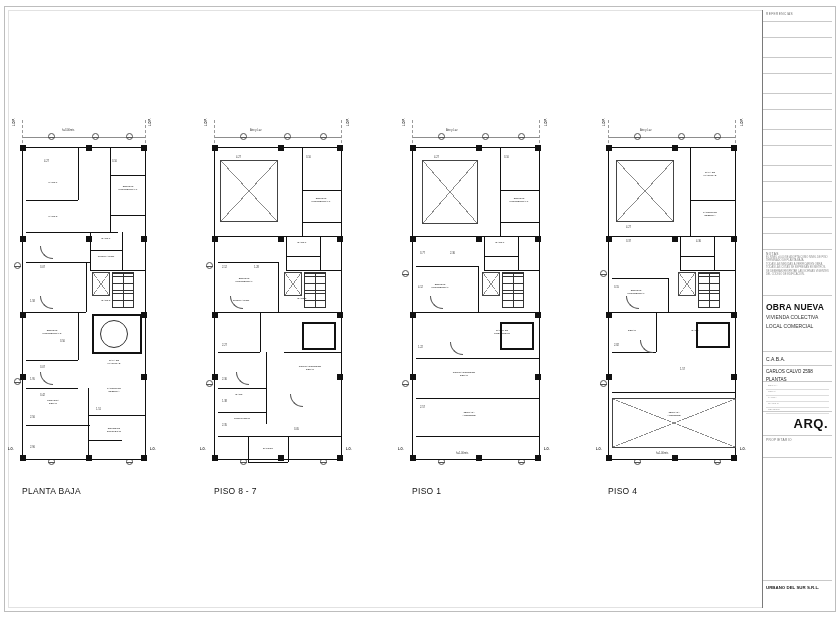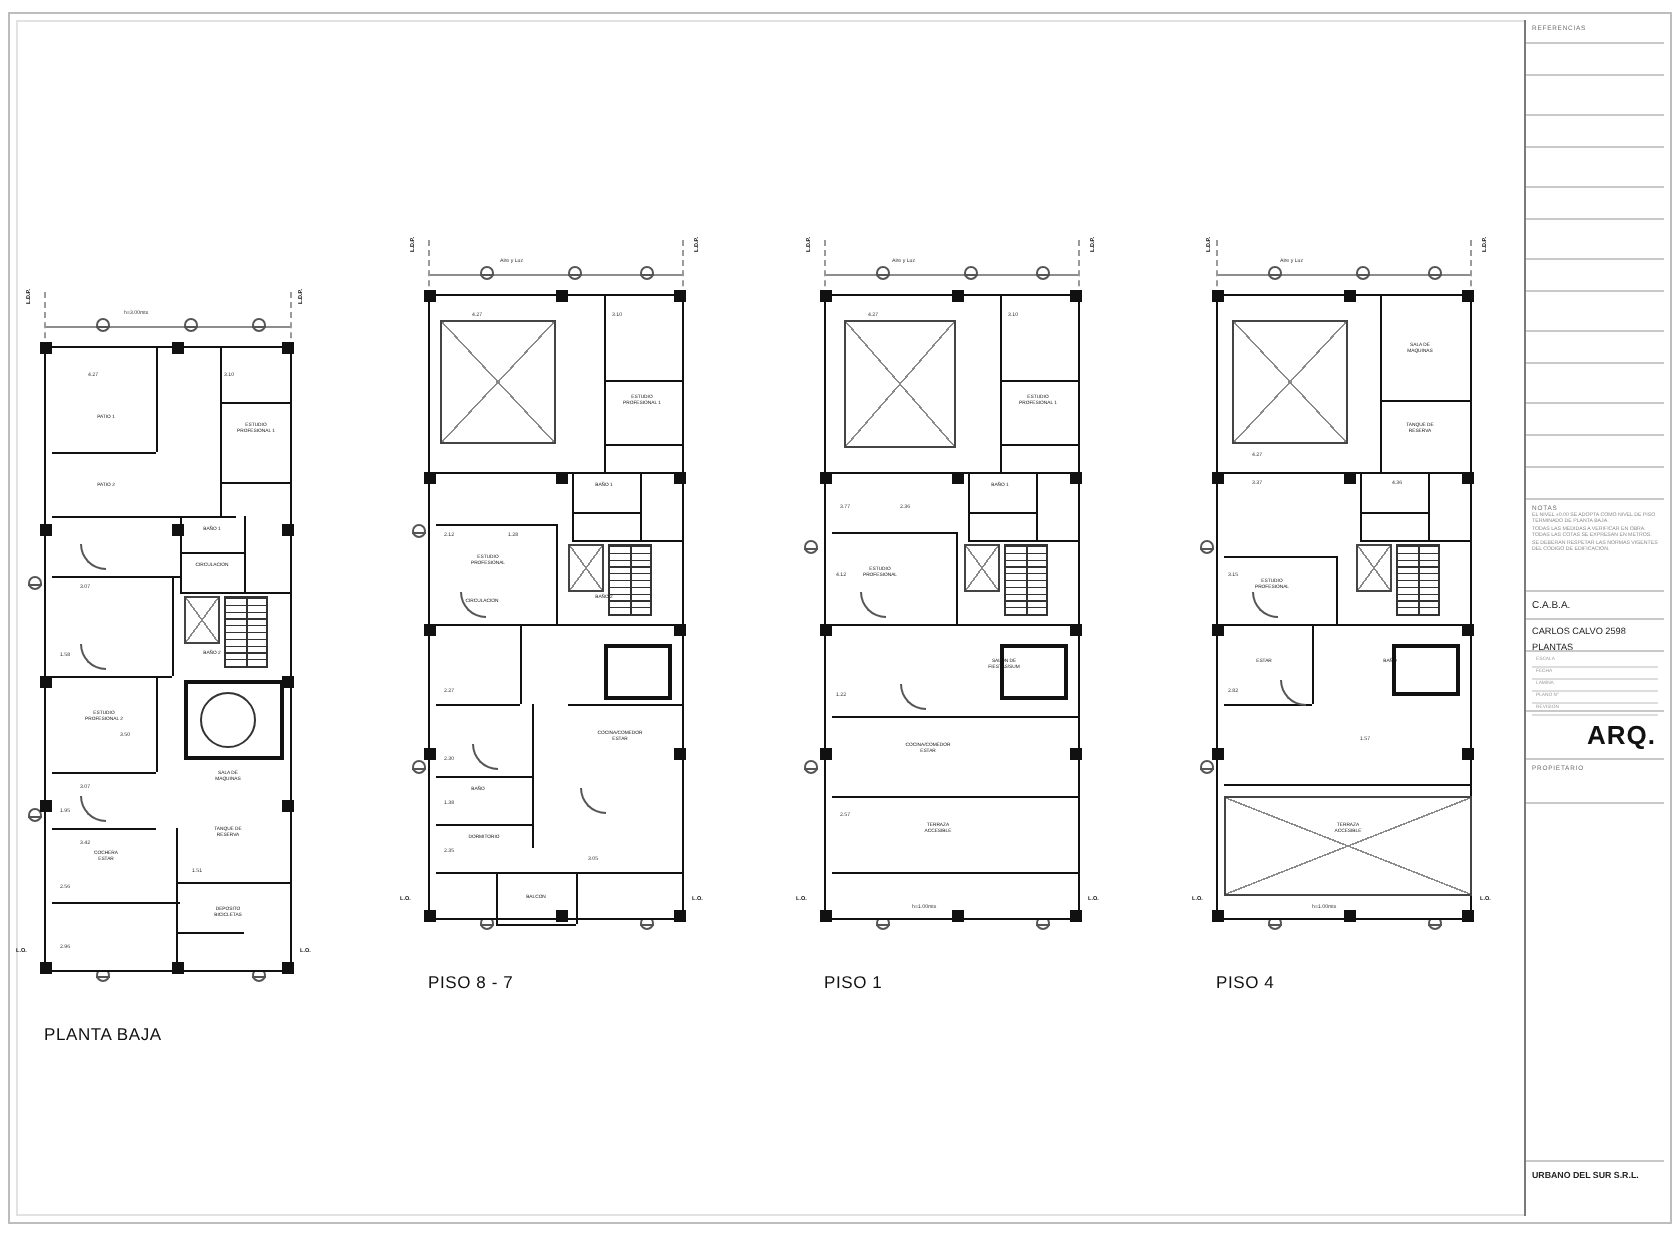--- a/index.html
+++ b/index.html
@@ -60,21 +60,21 @@
   .circ{position:absolute;border:1px solid #333;border-radius:50%;box-sizing:border-box;}
 </style>
 </head>
 <body>
 
 <div id="sheet">
 
   <div class="sheet-border"></div>
   <div class="sheet-border2"></div>
 
-  <div class="plan" style="left:0;top:0;width:190px;height:520px;margin-top:26px;">
+  <div class="plan" style="left:0;top:0;width:190px;height:520px;">
 
     <div class="ldp" style="left:12px;top:126px;transform:rotate(-90deg);transform-origin:left top;">L.D.P.</div>
     <div class="ldp" style="left:148px;top:126px;transform:rotate(-90deg);transform-origin:left top;">L.D.P.</div>
     <div class="dim" style="left:62px;top:129px;">h=3.00mts</div>
 
     <div class="hl" style="left:22px;top:137px;width:124px;"></div>
     <div class="vd" style="left:22px;top:120px;height:340px;"></div>
     <div class="vd" style="left:145px;top:120px;height:340px;"></div>
 
     <div class="axis" style="left:48px;top:133px;"></div>
@@ -469,20 +469,25 @@
     <div class="tb-row tb-blank"></div>
 
     <div class="tb-row tb-notes">
       <div class="tb-label">NOTAS</div>
       <div class="tb-body" style="white-space:pre-line;">EL NIVEL ±0.00 SE ADOPTA COMO NIVEL DE PISO TERMINADO DE PLANTA BAJA.
 TODAS LAS MEDIDAS A VERIFICAR EN OBRA.
 TODAS LAS COTAS SE EXPRESAN EN METROS.
 SE DEBERAN RESPETAR LAS NORMAS VIGENTES DEL CODIGO DE EDIFICACION.</div>
     </div>
 
+    <div class="tb-row tb-obra">
+      <div class="obra-title">OBRA NUEVA</div>
+      <div class="obra-sub">VIVIENDA COLECTIVA</div>
+      <div class="obra-sub">LOCAL COMERCIAL</div>
+    </div>
 
     <div class="tb-row tb-caba">
       <span>C.A.B.A.</span>
     </div>
 
     <div class="tb-row tb-dir">
       <div class="dir-txt">CARLOS CALVO 2598</div>
       <div class="dir-txt2">PLANTAS</div>
     </div>
 

